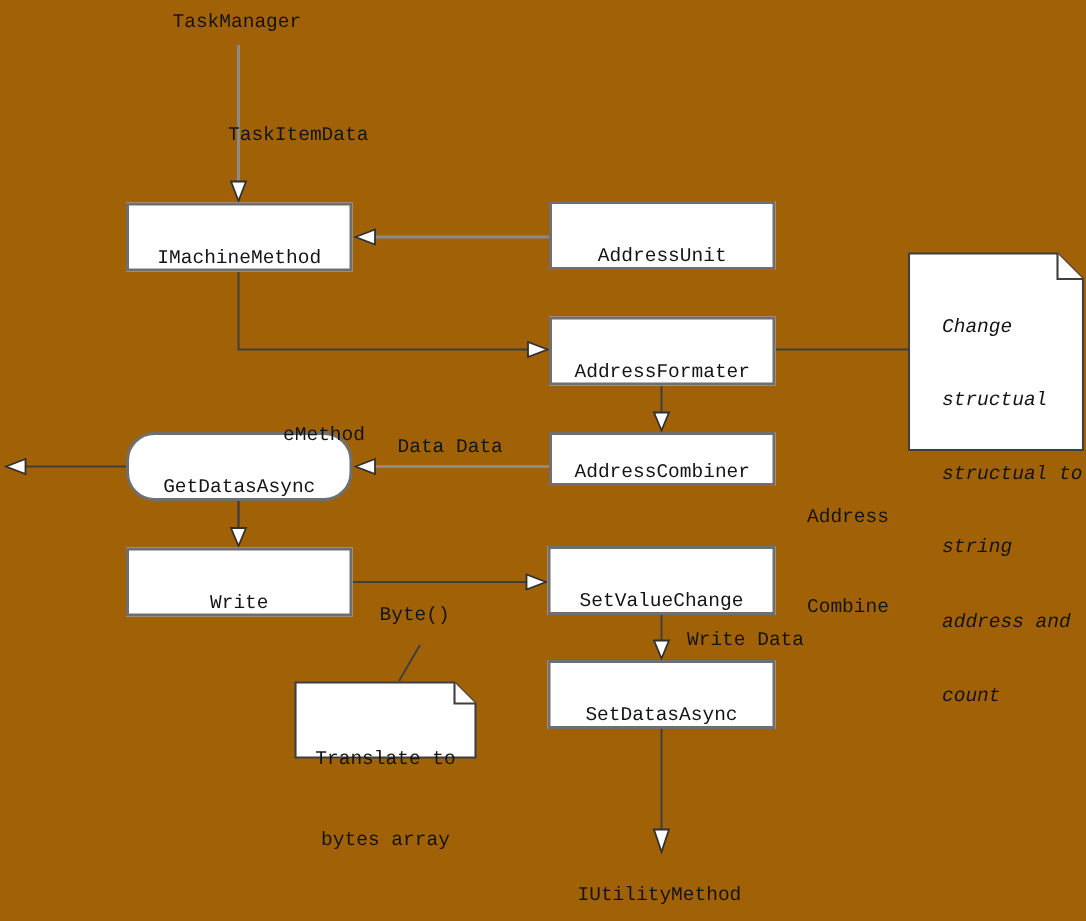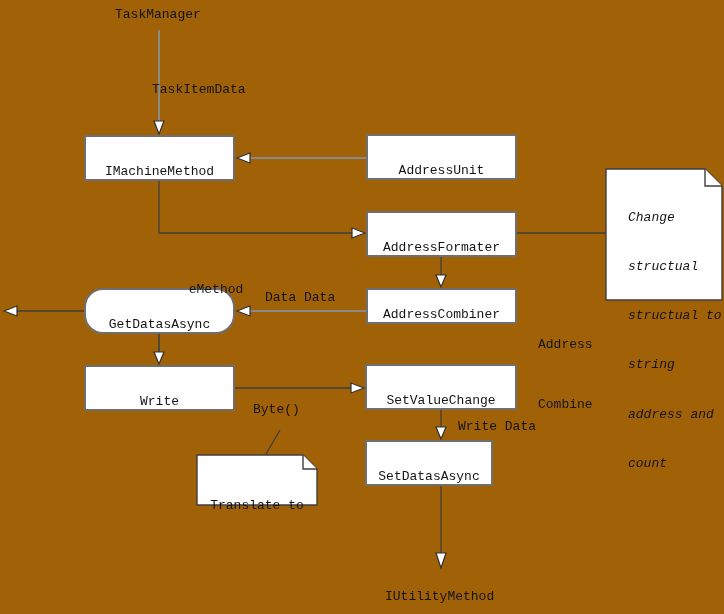--- a/index.html
+++ b/index.html
@@ -90,21 +90,21 @@
   </div>
   <div class="node" style="left:84px;top:288px;width:151px;height:46px;border-radius:19px;">
     <span>GetDatasAsync</span>
   </div>
   <div class="node" style="left:84px;top:365px;width:151px;height:46px;">
     <span>Write</span>
   </div>
   <div class="node" style="left:365px;top:364px;width:152px;height:46px;">
     <span>SetValueChange</span>
   </div>
-  <div class="node" style="left:365px;top:440px;width:128px;height:46px;">
+  <div class="node" style="left:365px;top:440px;width:152px;height:46px;">
     <span>SetDatasAsync</span>
   </div>
 
   <div class="lbl" style="left:152px;top:82px;">TaskItemData</div>
 
   <div class="lbl two" style="left:160px;top:240px;width:112px;text-align:center;">
     <div>eMethod</div>
   </div>
 
   <div class="lbl" style="left:265px;top:290px;">Data Data</div>
@@ -122,15 +122,16 @@
     <div>Change</div>
     <div>structual</div>
     <div>structual to</div>
     <div>string</div>
     <div>address and</div>
     <div>count</div>
   </div>
 
   <div class="note-text small" style="left:198px;top:461px;width:118px;font-family:Liberation Mono, monospace;">
     <div>Translate to</div>
+    <div>bytes array</div>
   </div>
 
 </div>
 
 </body></html>

